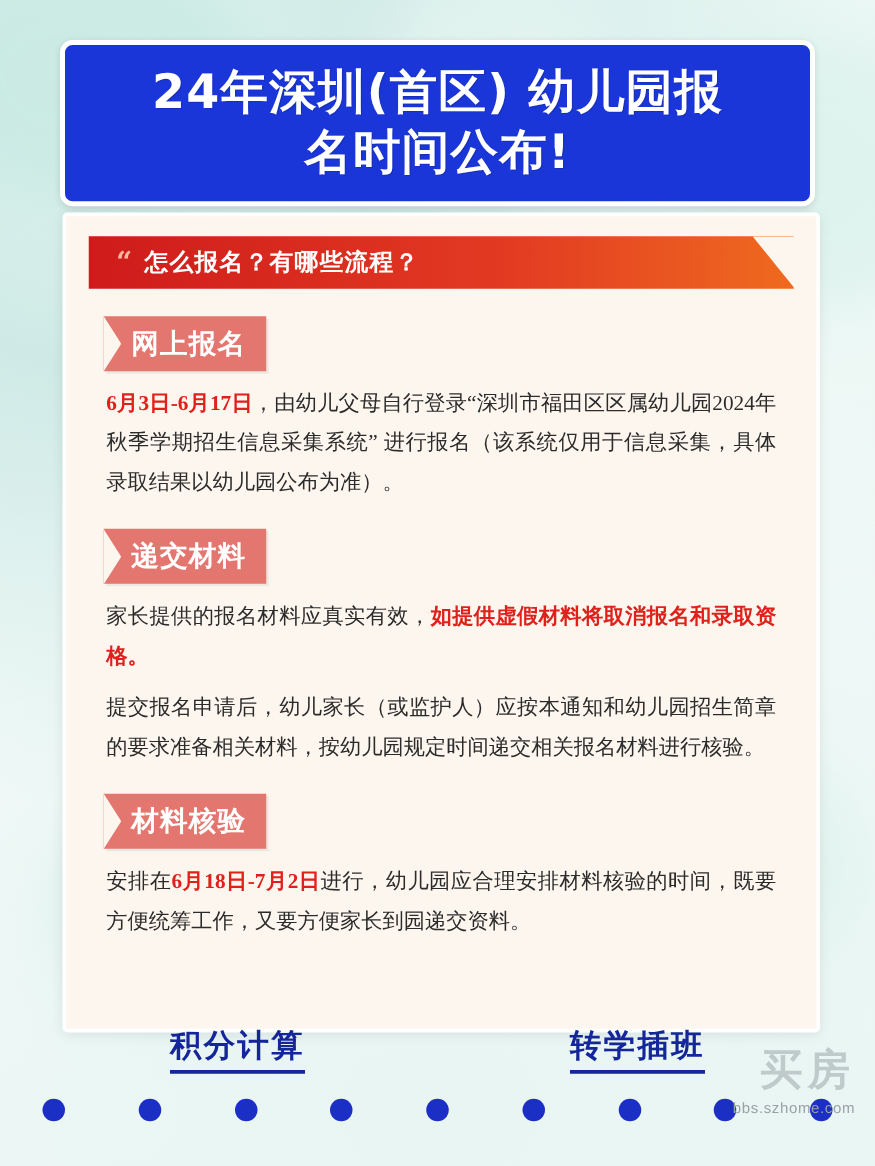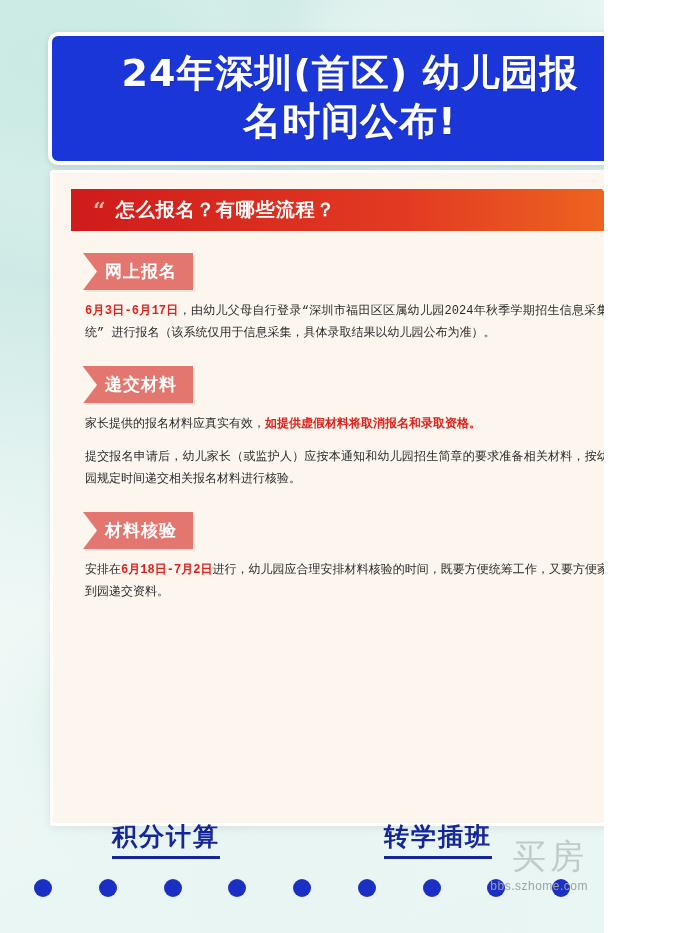--- a/index.html
+++ b/index.html
@@ -9,21 +9,21 @@
   body {
     width: 700px;
     height: 933px;
     font-family: "Liberation Sans", sans-serif;
     background: #ffffff;
     overflow: hidden;
   }
 
   .poster {
     position: relative;
-    width: 604px;
+    width: 700px;
     height: 933px;
     background:
       radial-gradient(circle at 12% 6%, #dff3ef 0%, #cfeae6 22%, rgba(207,234,230,0) 55%),
       radial-gradient(circle at 92% 4%, #eaf7f4 0%, rgba(234,247,244,0) 45%),
       radial-gradient(circle at 50% 95%, #e8f5f2 0%, rgba(232,245,242,0) 50%),
       linear-gradient(160deg, #e6f4f1 0%, #f2faf8 40%, #e9f6f3 100%);
     overflow: hidden;
   }
 
   
@@ -125,39 +125,39 @@
   .tag-wrap {
     margin-top: 22px;
     margin-bottom: 10px;
     padding-left: 12px;
   }
   .tag {
     display: inline-block;
     position: relative;
     background: #e3776f;
     color: #ffffff;
-    font-size: 17px;
+    font-size: 22px;
     font-weight: bold;
     letter-spacing: 1px;
     padding: 7px 16px 7px 22px;
     font-family: "DejaVu Sans", sans-serif;
     box-shadow: 2px 2px 0 rgba(0,0,0,.06);
   }
   .tag::before {
     content: "";
     position: absolute;
     left: 0; top: 0;
     width: 14px; height: 100%;
     background: #fdf6ee;
     clip-path: polygon(0 0, 100% 50%, 0 100%);
   }
 
   .para {
-    font-family: Liberation Mono, monospace;
-    font-size: 12px;
+    font-family: Liberation Serif, serif;
+    font-size: 17px;
     line-height: 1.85;
     color: #2b2b2b;
     padding: 0 14px 0 14px;
     text-align: justify;
     margin: 0 0 6px 0;
   }
   .para + .para { margin-top: 10px; }
   .hl-red { color: #e0201b; font-weight: bold; }
 
   
@@ -208,21 +208,21 @@
     text-align: right;
     color: #b9bec1;
     font-family: "Liberation Sans", sans-serif;
     pointer-events: none;
   }
   .wm-big {
     font-size: 34px;
     color: rgba(140,148,152,.45);
     letter-spacing: 4px;
     line-height: 1;
-    font-weight: normal;
+    font-weight: bold;
   }
   .wm-small {
     font-size: 12px;
     color: #9aa1a5;
     margin-top: 6px;
     letter-spacing: .5px;
   }
 </style>
 </head>
 <body>

